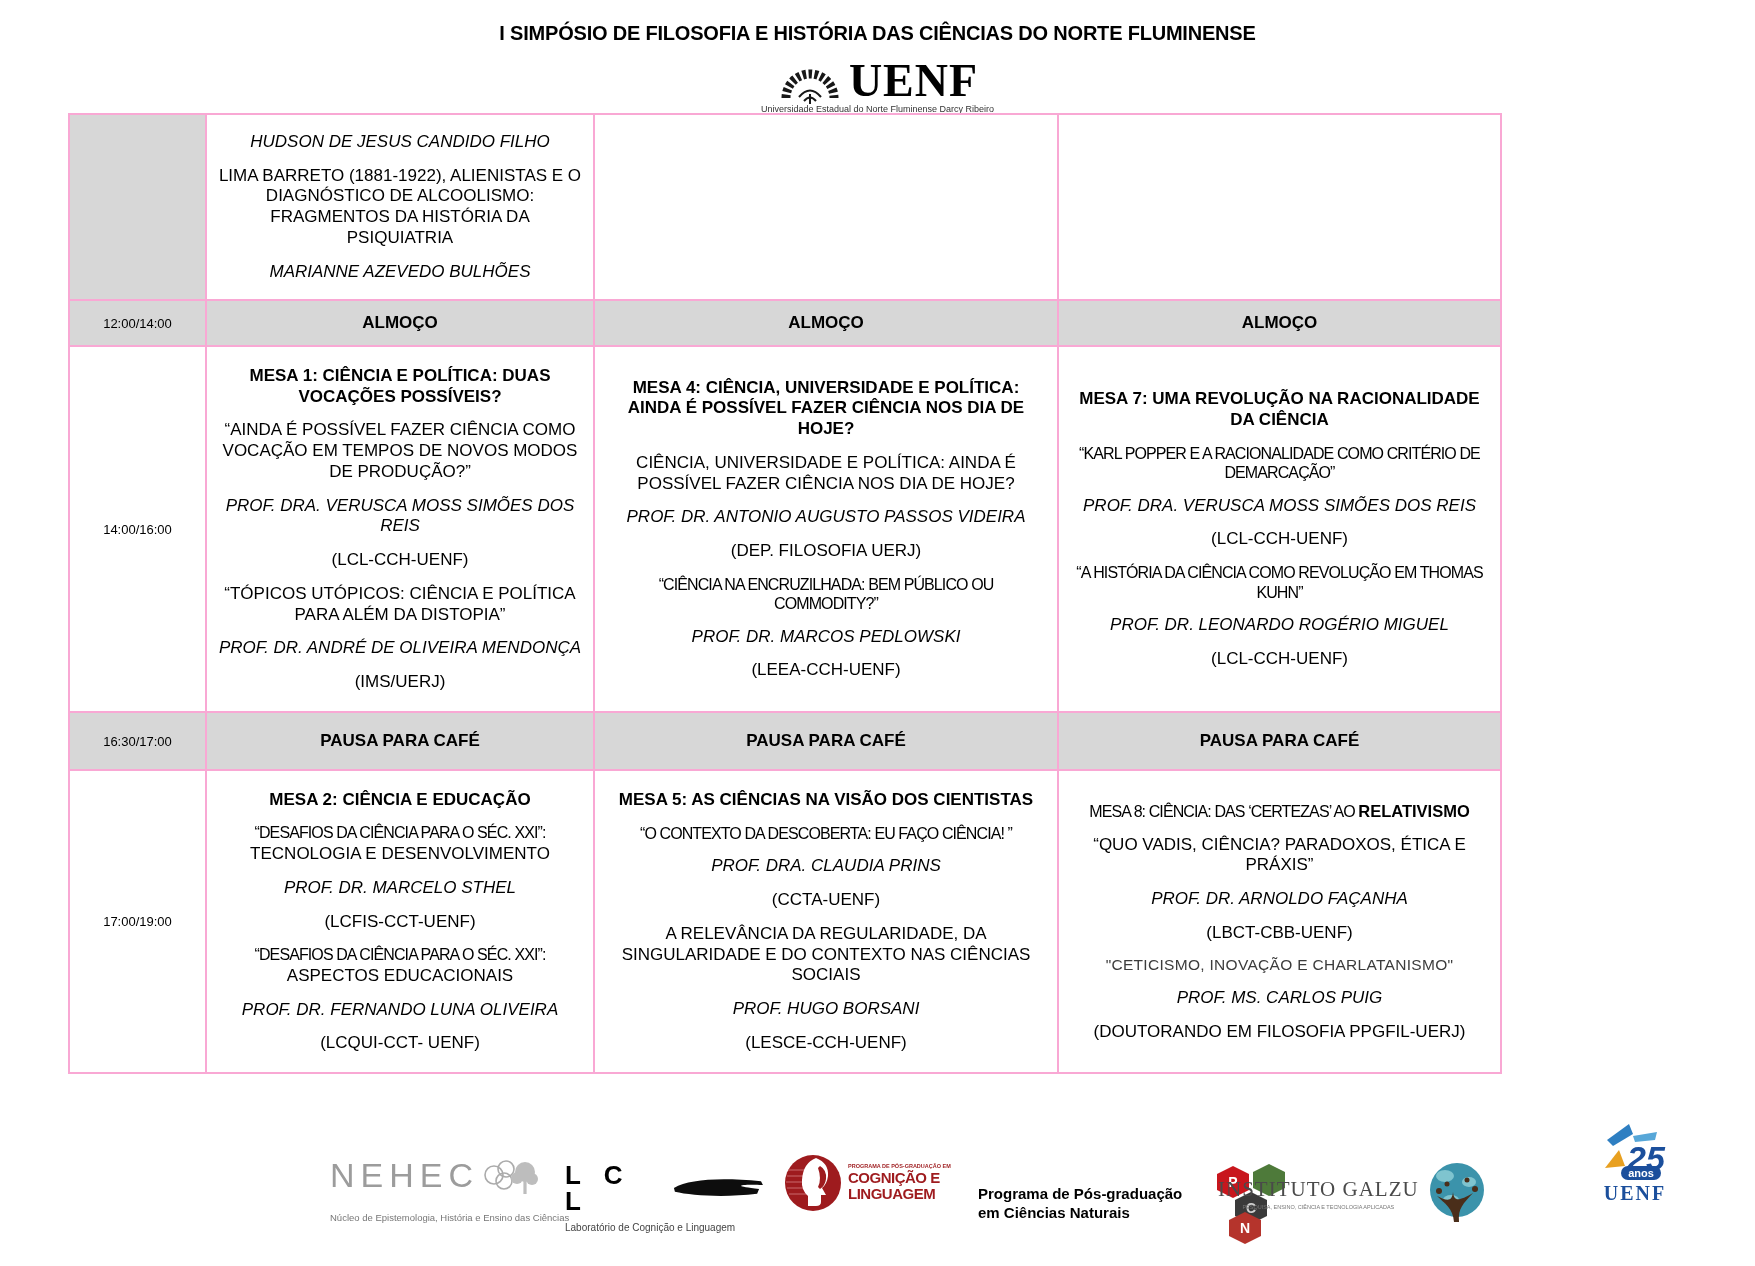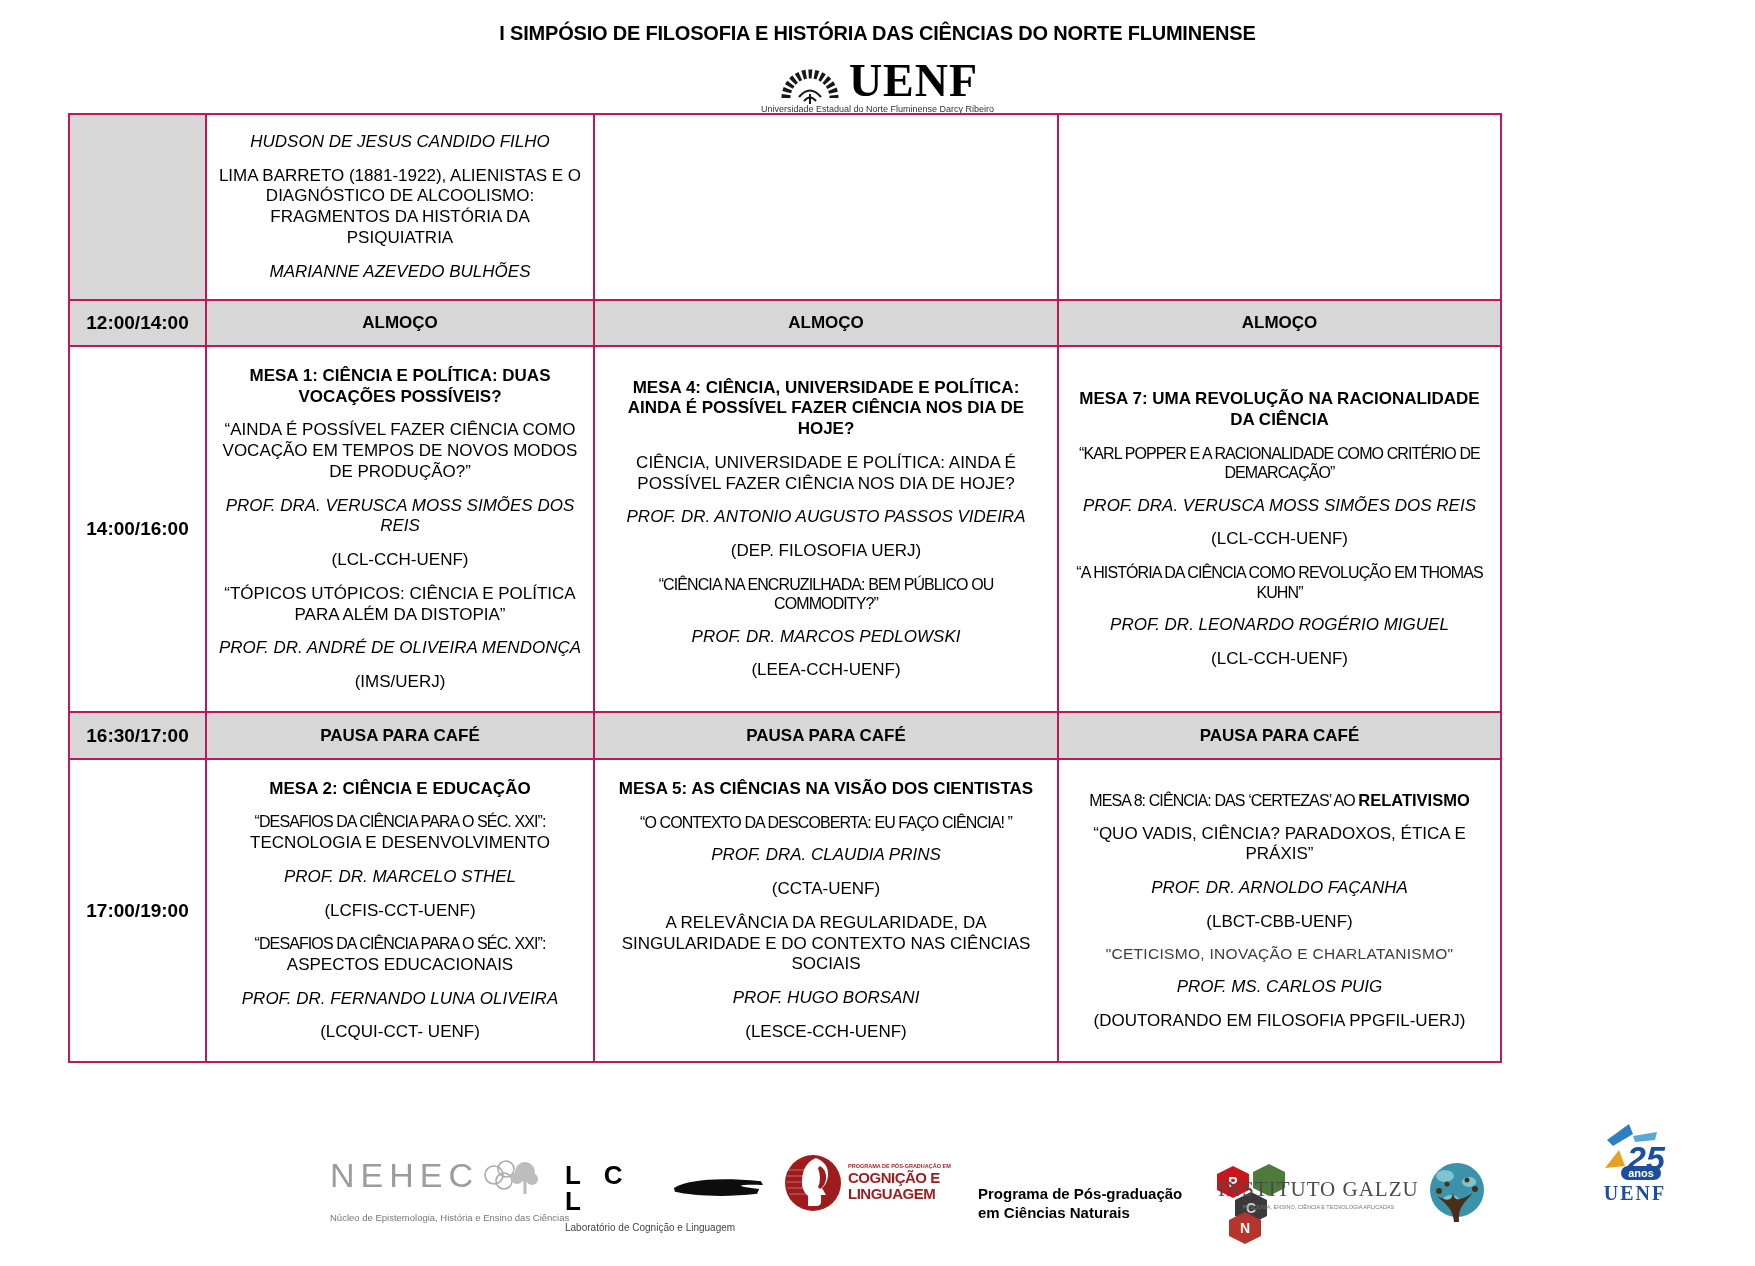--- a/index.html
+++ b/index.html
@@ -7,23 +7,23 @@
         font-family:"Liberation Sans",sans-serif;color:#000;}
   .doc-title{position:absolute;top:22px;left:0;width:100%;text-align:center;
              font-weight:bold;font-size:20px;letter-spacing:-0.2px;}
   .uenf-head{position:absolute;top:56px;left:0;width:100%;text-align:center;}
   .uenf-row{display:flex;align-items:center;justify-content:center;gap:6px;}
   .uenf-word{font-family:"Liberation Serif",serif;font-weight:bold;font-size:46px;
              letter-spacing:1px;line-height:1;}
   .uenf-sub{font-size:9px;color:#333;margin-top:-2px;}
   
   table.tbl{position:absolute;left:68px;top:113px;width:1432px;border-collapse:collapse;table-layout:fixed;}
-  .tbl td{border:2px solid #be185d;vertical-align:middle;text-align:center;padding:4px 10px;}
+  .tbl td{border:2px solid #f9a8d4;vertical-align:middle;text-align:center;padding:4px 10px;}
   .shade{background:#d7d7d7;}
-  .time{font-weight:bold;font-size:19px;}
+  .time{font-weight:normal;font-size:13px;}
   .break-label{font-weight:bold;font-size:17px;}
   .p{margin:13px 0;font-size:17px;line-height:1.22;}
   .bold{font-weight:bold;}
   .italic{font-style:italic;}
   .cond{font-size:16px;letter-spacing:-0.9px;}
   .thin{font-size:15.5px;letter-spacing:0.3px;color:#3c3c3c;}
   .t8{font-size:16.5px;}
   
   .footer{position:absolute;left:0;top:1140px;width:1755px;height:120px;}
   .logo{position:absolute;}
@@ -121,21 +121,21 @@
         <p class="p bold">MESA 7: UMA REVOLUÇÃO NA RACIONALIDADE DA CIÊNCIA</p>
         <p class="p cond">“KARL POPPER E A RACIONALIDADE COMO CRITÉRIO DE DEMARCAÇÃO”</p>
         <p class="p italic">PROF. DRA. VERUSCA MOSS SIMÕES DOS REIS</p>
         <p class="p">(LCL-CCH-UENF)</p>
         <p class="p cond">“A HISTÓRIA DA CIÊNCIA COMO REVOLUÇÃO EM THOMAS KUHN”</p>
         <p class="p italic">PROF. DR. LEONARDO ROGÉRIO MIGUEL</p>
         <p class="p">(LCL-CCH-UENF)</p>
       </td>
     </tr>
 
-    <tr style="height:47px">
+    <tr style="height:58px">
       <td class="time shade">16:30/17:00</td>
       <td class="break-label shade">PAUSA PARA CAFÉ</td>
       <td class="break-label shade">PAUSA PARA CAFÉ</td>
       <td class="break-label shade">PAUSA PARA CAFÉ</td>
     </tr>
 
     <tr style="height:303px">
       <td class="time">17:00/19:00</td>
       <td>
         <p class="p bold">MESA 2: CIÊNCIA E EDUCAÇÃO</p>

